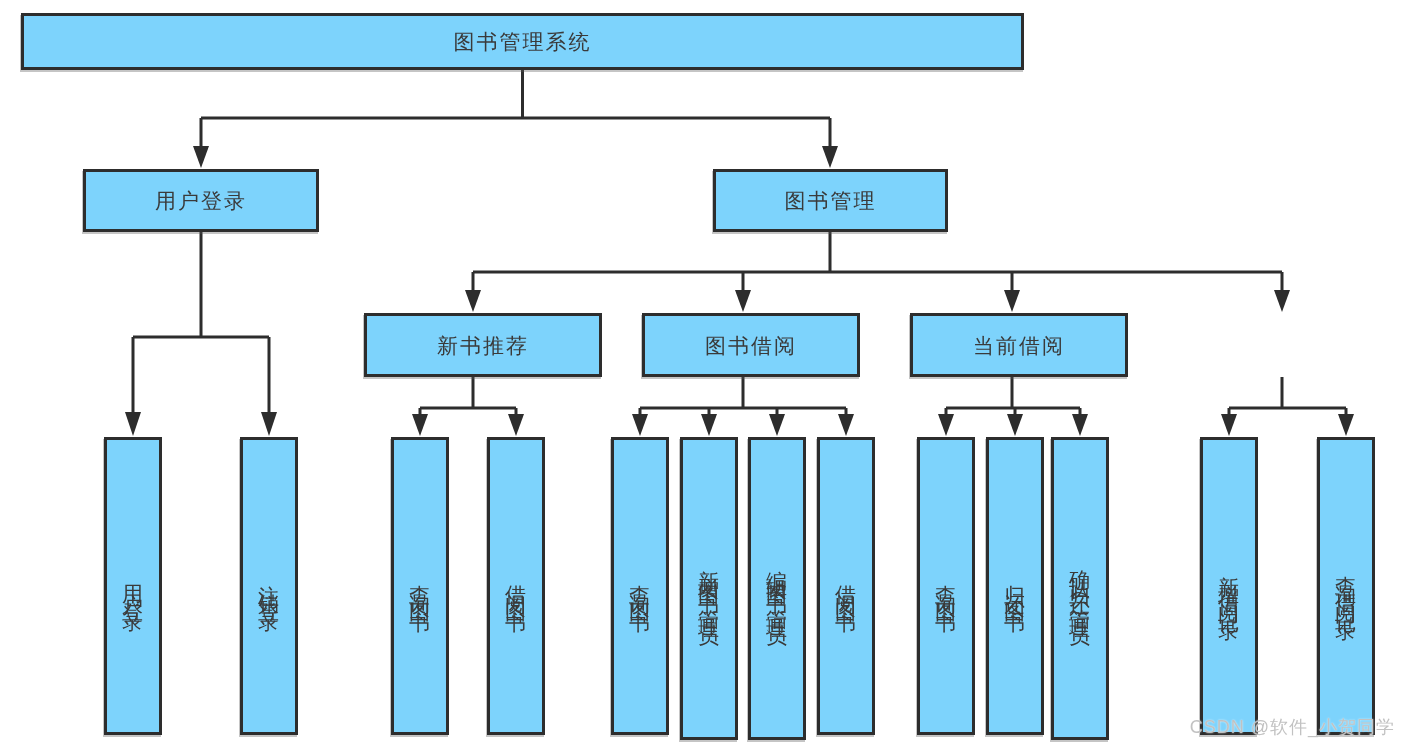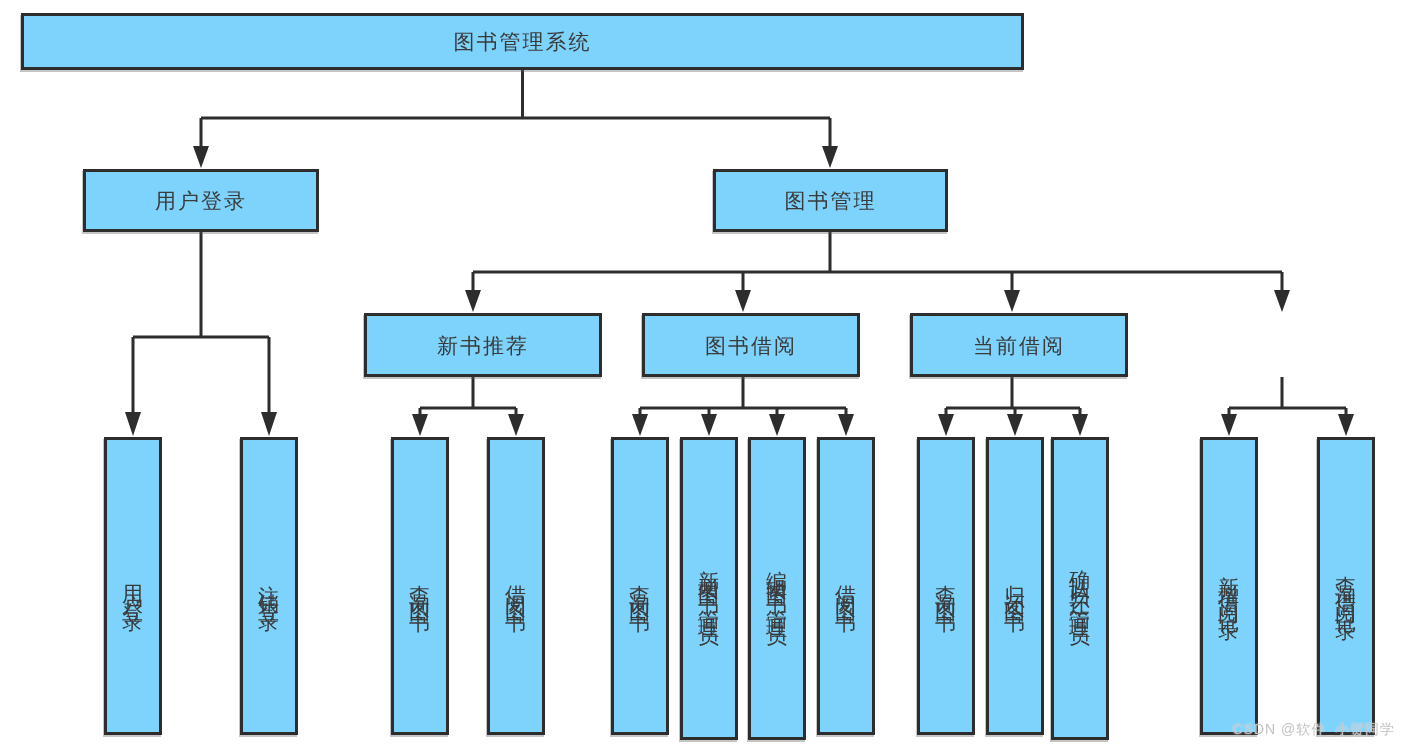--- a/index.html
+++ b/index.html
@@ -16,21 +16,21 @@
     font-size:21px;line-height:1;white-space:nowrap;text-align:center;
   }
   .h{letter-spacing:2px;}
   .v{
     writing-mode:vertical-rl;text-orientation:mixed;
     letter-spacing:9px;font-size:21px;
   }
   .tall{letter-spacing:8px;}
   .watermark{
     position:absolute;right:10px;bottom:8px;z-index:6;
-    font-size:14px;letter-spacing:1px;color:#c2c2c2;
+    font-size:18px;letter-spacing:1px;color:#c2c2c2;
     text-shadow:0 0 2px rgba(255,255,255,0.8);
   }
 </style>
 </head>
 <body>
 
 <div class="canvas">
 
   <svg class="wires" viewBox="0 0 1405 747" xmlns="http://www.w3.org/2000/svg">
     <g stroke="#2d2d2d" stroke-width="3" fill="none">

